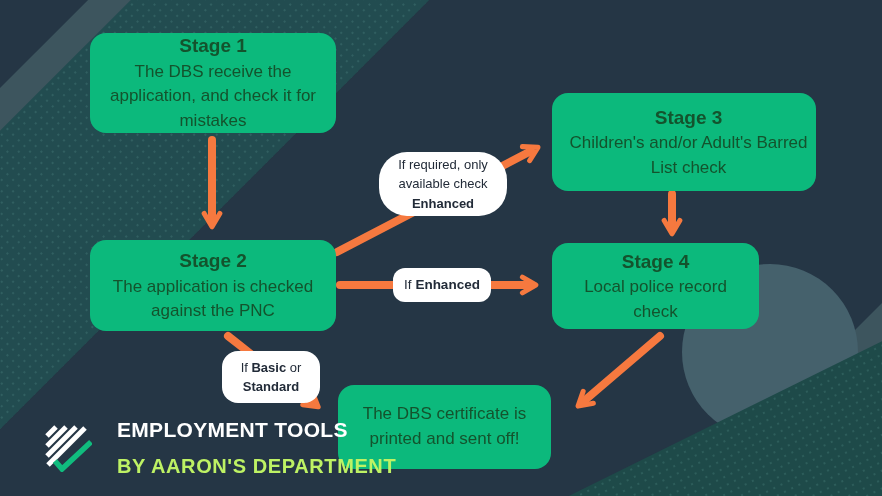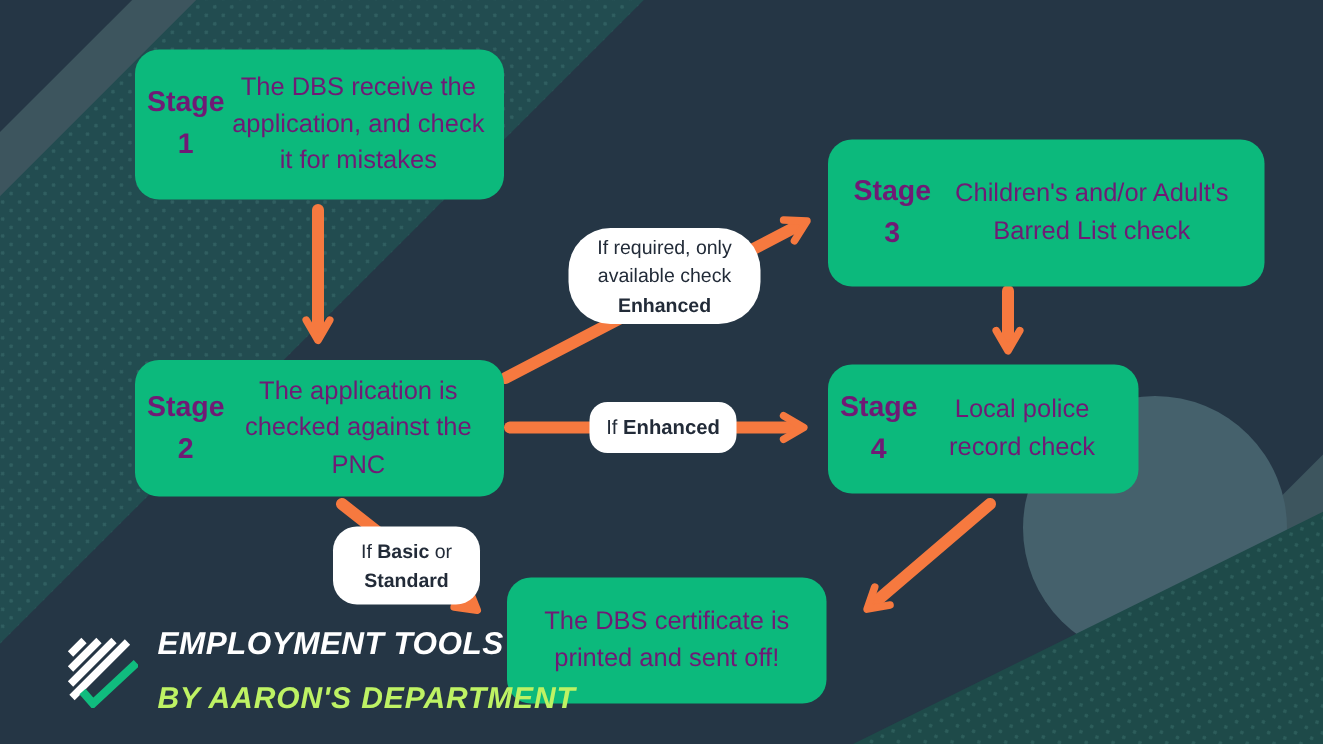--- a/index.html
+++ b/index.html
@@ -31,45 +31,45 @@
     background:#1E4A49;transform:translate(-50%,-50%) rotate(-26.3deg);
   }
   .dots{
     background-image:radial-gradient(circle,rgba(125,195,185,0.16) 1px,transparent 1.4px);
     background-size:8px 8px;
   }
   
   .arrow-layer{position:absolute;left:0;top:0;pointer-events:none;}
   
   .stage{
-    position:absolute;background:#0CB97C;border-radius:16px;color:#701a75;
-    display:flex;flex-direction:row;align-items:center;justify-content:center;
+    position:absolute;background:#0CB97C;border-radius:16px;color:#14532d;
+    display:flex;flex-direction:column;align-items:center;justify-content:center;
     text-align:center;box-sizing:border-box;padding:4px 8px;
   }
   .stage-title{font-size:19px;font-weight:700;line-height:1.45;}
   .stage-body{font-size:17px;font-weight:400;line-height:1.45;}
   #stage1{left:90px;top:33px;width:246px;height:100px;}
   #stage2{left:90px;top:240px;width:246px;height:91px;}
-  #stage3{left:552px;top:93px;width:291px;height:98px;padding-left:17px;}
+  #stage3{left:552px;top:93px;width:264px;height:98px;padding-left:17px;}
   #stage4{left:552px;top:243px;width:207px;height:86px;}
   #stage5{left:338px;top:385px;width:213px;height:84px;}
   
   .callout{
     position:absolute;background:#FFFFFF;color:#222B38;
     display:flex;flex-direction:column;align-items:center;justify-content:center;
     text-align:center;box-sizing:border-box;line-height:1.5;
     font-size:13px;
   }
   .callout b{font-weight:700;}
   #callout1{left:379px;top:152px;width:128px;height:64px;border-radius:28px;}
   #callout2{left:393px;top:268px;width:98px;height:34px;border-radius:12px;font-size:13.5px;}
   #callout3{left:222px;top:351px;width:98px;height:52px;border-radius:16px;}
   
   .logo{
-    position:absolute;left:44px;top:419px;display:flex;align-items:center;gap:13px;font-style:italic;
+    position:absolute;left:44px;top:419px;display:flex;align-items:center;gap:25px;
   }
   .logo-title{color:#FFFFFF;font-size:21px;font-weight:700;letter-spacing:0.3px;line-height:1;}
   .logo-sub{color:#bef264;font-size:20px;font-weight:700;letter-spacing:0.6px;margin-top:16px;line-height:1;}
 </style>
 </head>
 <body>
 
 <div class="canvas">
 
   <div class="shape stripe-grey-tl"></div>

